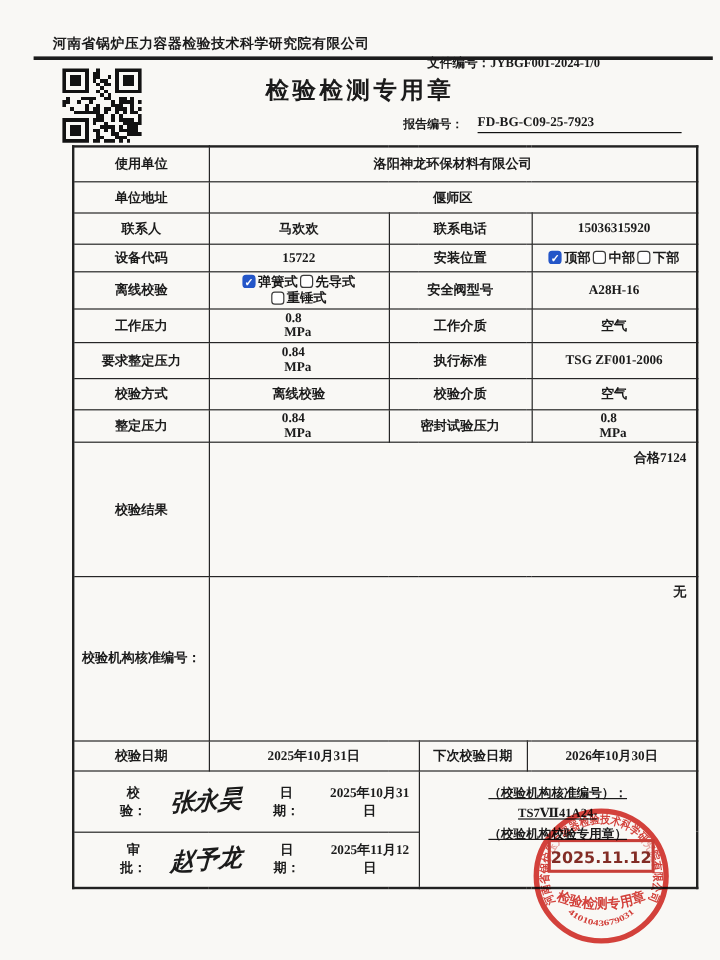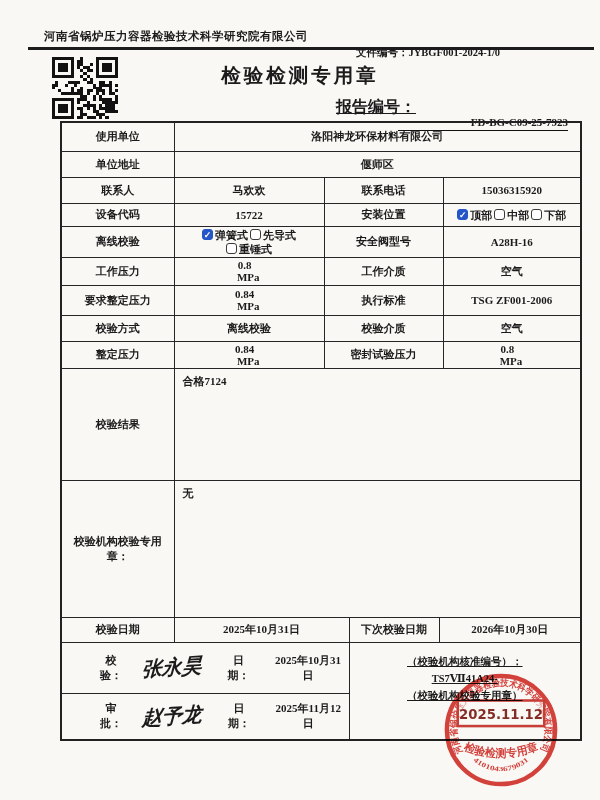--- a/index.html
+++ b/index.html
@@ -10,30 +10,30 @@
     color:#1b1b1b;
   }
   .abs{position:absolute;}
   
   .company{left:44px;top:29px;font-size:11.5px;font-weight:bold;letter-spacing:.5px;}
   .docno{left:356px;top:30px;font-size:10.5px;font-weight:bold;margin-top:16px;}
   .rule{left:28px;top:47px;width:566px;height:2.5px;background:#1c1c1c;}
   .qr{left:52px;top:57px;width:66px;height:62px;}
   .qr svg{width:100%;height:100%;display:block;}
   .title{left:0;top:62px;width:600px;text-align:center;font-size:19.5px;font-weight:bold;letter-spacing:3px;}
-  .repno-label{left:336px;top:97px;font-size:16px;font-weight:bold;text-decoration:underline;}
-  .repno-value{left:398px;top:96px;width:170px;text-align:right;font-size:11px;font-weight:bold;
-    border-bottom:1.6px solid #111;padding-bottom:2px;margin-top:20px;}
+  .repno-label{left:336px;top:97px;font-size:10px;font-weight:bold;}
+  .repno-value{left:398px;top:96px;width:170px;text-align:left;font-size:11px;font-weight:bold;
+    border-bottom:1.6px solid #111;padding-bottom:2px;}
   
   .report-table{left:40px;top:121px;}
   table{border-collapse:collapse;table-layout:fixed;width:520px;background:transparent;}
   td{border:1.6px solid #262626;font-size:11px;font-weight:bold;text-align:center;
      vertical-align:middle;padding:1px 3px;overflow:hidden;}
   table{border:2px solid #222;margin-left:20px;}
-  td.tl{text-align:left;vertical-align:top;padding:5px 8px;}
+  td.tl{text-align:right;vertical-align:top;padding:5px 8px;}
   td.unitcell{padding-right:12px;}
   .unitflex{display:flex;align-items:center;flex-direction:column;}
   .unitflex .num{flex:1;text-align:center;}
   .unitflex .unit{width:30px;text-align:right;}
   
   .optwrap{display:flex;flex-wrap:wrap;justify-content:center;align-items:center;line-height:14px;}
   .optwrap.brk{word-break:break-all;}
   .opt{display:inline-flex;align-items:center;margin:0 1px;}
   .cb{display:inline-block;width:11px;height:11px;border:1.6px solid #3a3a3a;border-radius:3px;
       box-sizing:border-box;margin-right:2px;background:#fff;line-height:8px;font-size:9px;}
@@ -314,21 +314,21 @@
               <span class="num">0.8</span>
               <span class="unit">MPa</span>
             </span>
           </td>
   </tr>
   <tr style="height:112px">
     <td>校验结果</td>
     <td colspan="5" class="tl">合格7124</td>
   </tr>
   <tr style="height:137px">
-    <td>校验机构校验专用章：</td>
+    <td>校验机构核准编号：</td>
     <td colspan="5" class="tl">无</td>
   </tr>
   <tr style="height:25px">
     <td>校验日期</td>
     <td colspan="2">2025年10月31日</td>
     <td>下次校验日期</td>
     <td colspan="2">2026年10月30日</td>
   </tr>
   <tr style="height:51px">
     <td colspan="3">

